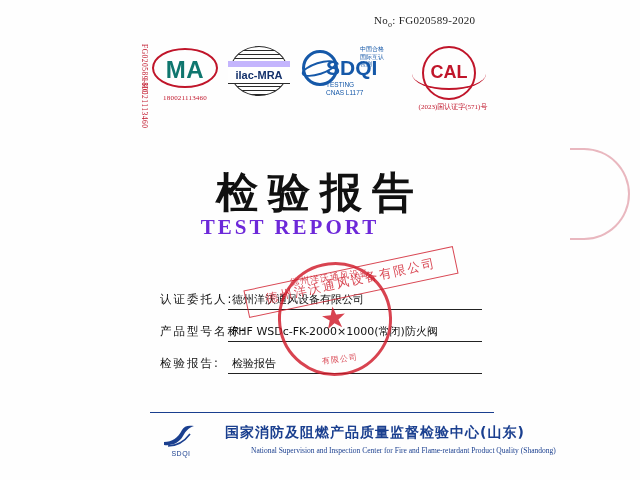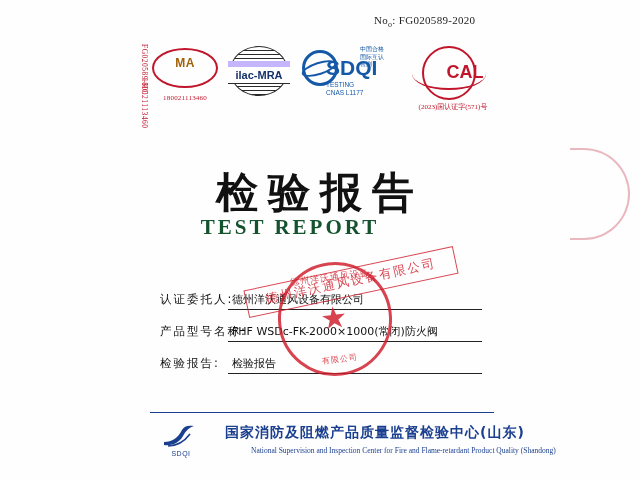--- a/index.html
+++ b/index.html
@@ -87,22 +87,22 @@
     border-radius: 50%/50%;
     box-sizing: border-box;
   }
   .ma-text {
     position: absolute;
     top: 12px; left: 0;
     width: 70px;
     text-align: center;
     font-family: "Liberation Sans", sans-serif;
     font-weight: bold;
-    font-size: 12px;
-    color: #a16207;
+    font-size: 24px;
+    color: #0f766e;
     letter-spacing: 0.5px;
   }
   .ma-code {
     position: absolute;
     top: 50px; left: 0;
     width: 70px;
     text-align: center;
     font-size: 7px;
     color: #c0152a;
     letter-spacing: 0.2px;
@@ -199,21 +199,20 @@
   }
   .cal-text {
     position: absolute;
     top: 18px; left: 14px;
     width: 54px;
     text-align: center;
     font-family: "Liberation Sans", sans-serif;
     font-weight: bold;
     font-size: 18px;
     color: #c0152a;
-    margin-left: 16px;
   }
   .cal-sweep {
     position: absolute;
     top: 14px; left: 4px;
     width: 74px; height: 30px;
     border-bottom: 2.5px solid #c0152a;
     border-radius: 0 0 50% 50%;
   }
   .cal-code {
     position: absolute;
@@ -251,21 +250,21 @@
     font-family: "DejaVu Sans", sans-serif;
   }
   .title-en {
     position: absolute;
     top: 215px; left: 0;
     width: 580px;
     text-align: center;
     font-size: 21px;
     font-weight: bold;
     letter-spacing: 3px;
-    color: #14532d;
+    color: #6d28d9;
     font-family: "Liberation Serif", serif;
   }
 
   
   .fields {
     position: absolute;
     top: 290px;
     left: 160px;
     width: 322px;
   }

